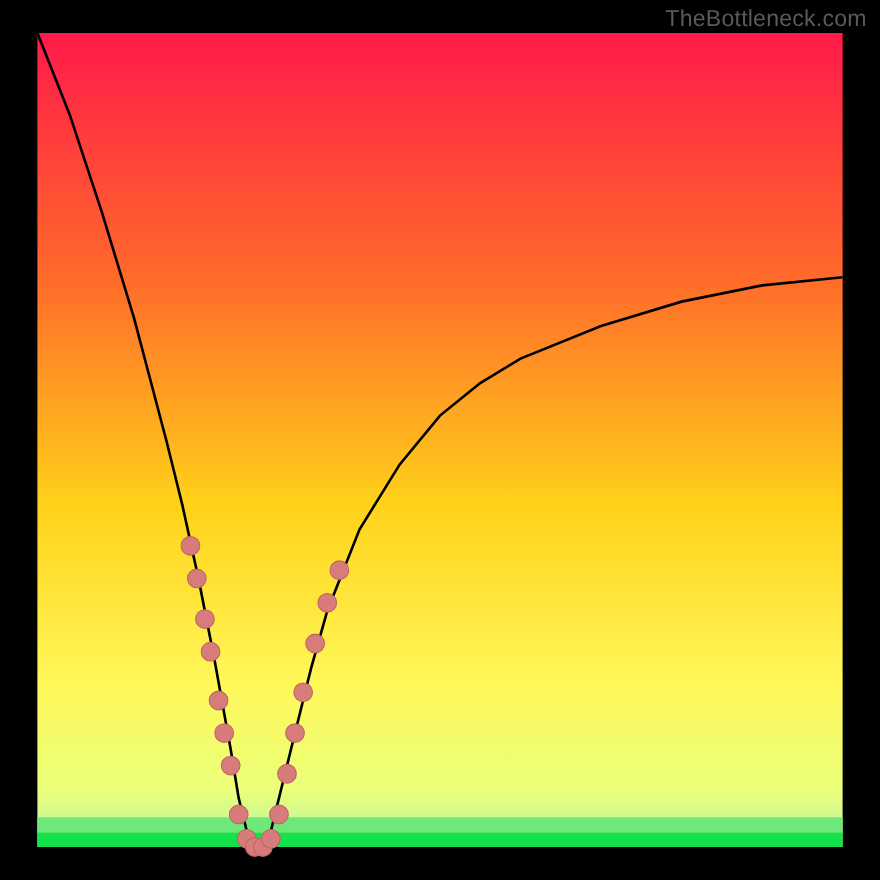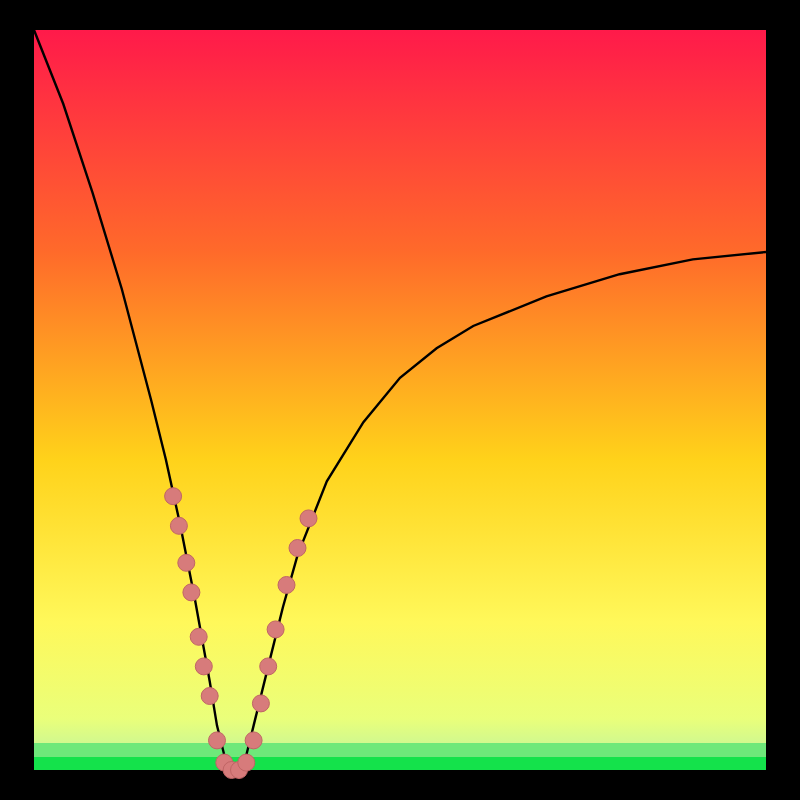--- a/index.html
+++ b/index.html
@@ -29,20 +29,21 @@
   svg {
     position: absolute;
     top: 0;
     left: 0;
   }
 </style>
 </head>
 <body>
 <div class="stage">
 
+<div class="watermark">TheBottleneck.com</div>
 
 <svg id="chart-svg" width="800" height="800" viewBox="0 0 800 800">
   <defs>
     <linearGradient id="bgGrad" x1="0" y1="0" x2="0" y2="1">
       <stop id="g0" offset="0%" stop-color="#ff1a4a"></stop>
       <stop id="g1" offset="30%" stop-color="#ff6a2a"></stop>
       <stop id="g2" offset="58%" stop-color="#ffd21a"></stop>
       <stop id="g3" offset="80%" stop-color="#fff85a"></stop>
       <stop id="g4" offset="93%" stop-color="#eaff7a"></stop>
       <stop id="g5" offset="100%" stop-color="#b7f2a4"></stop>

